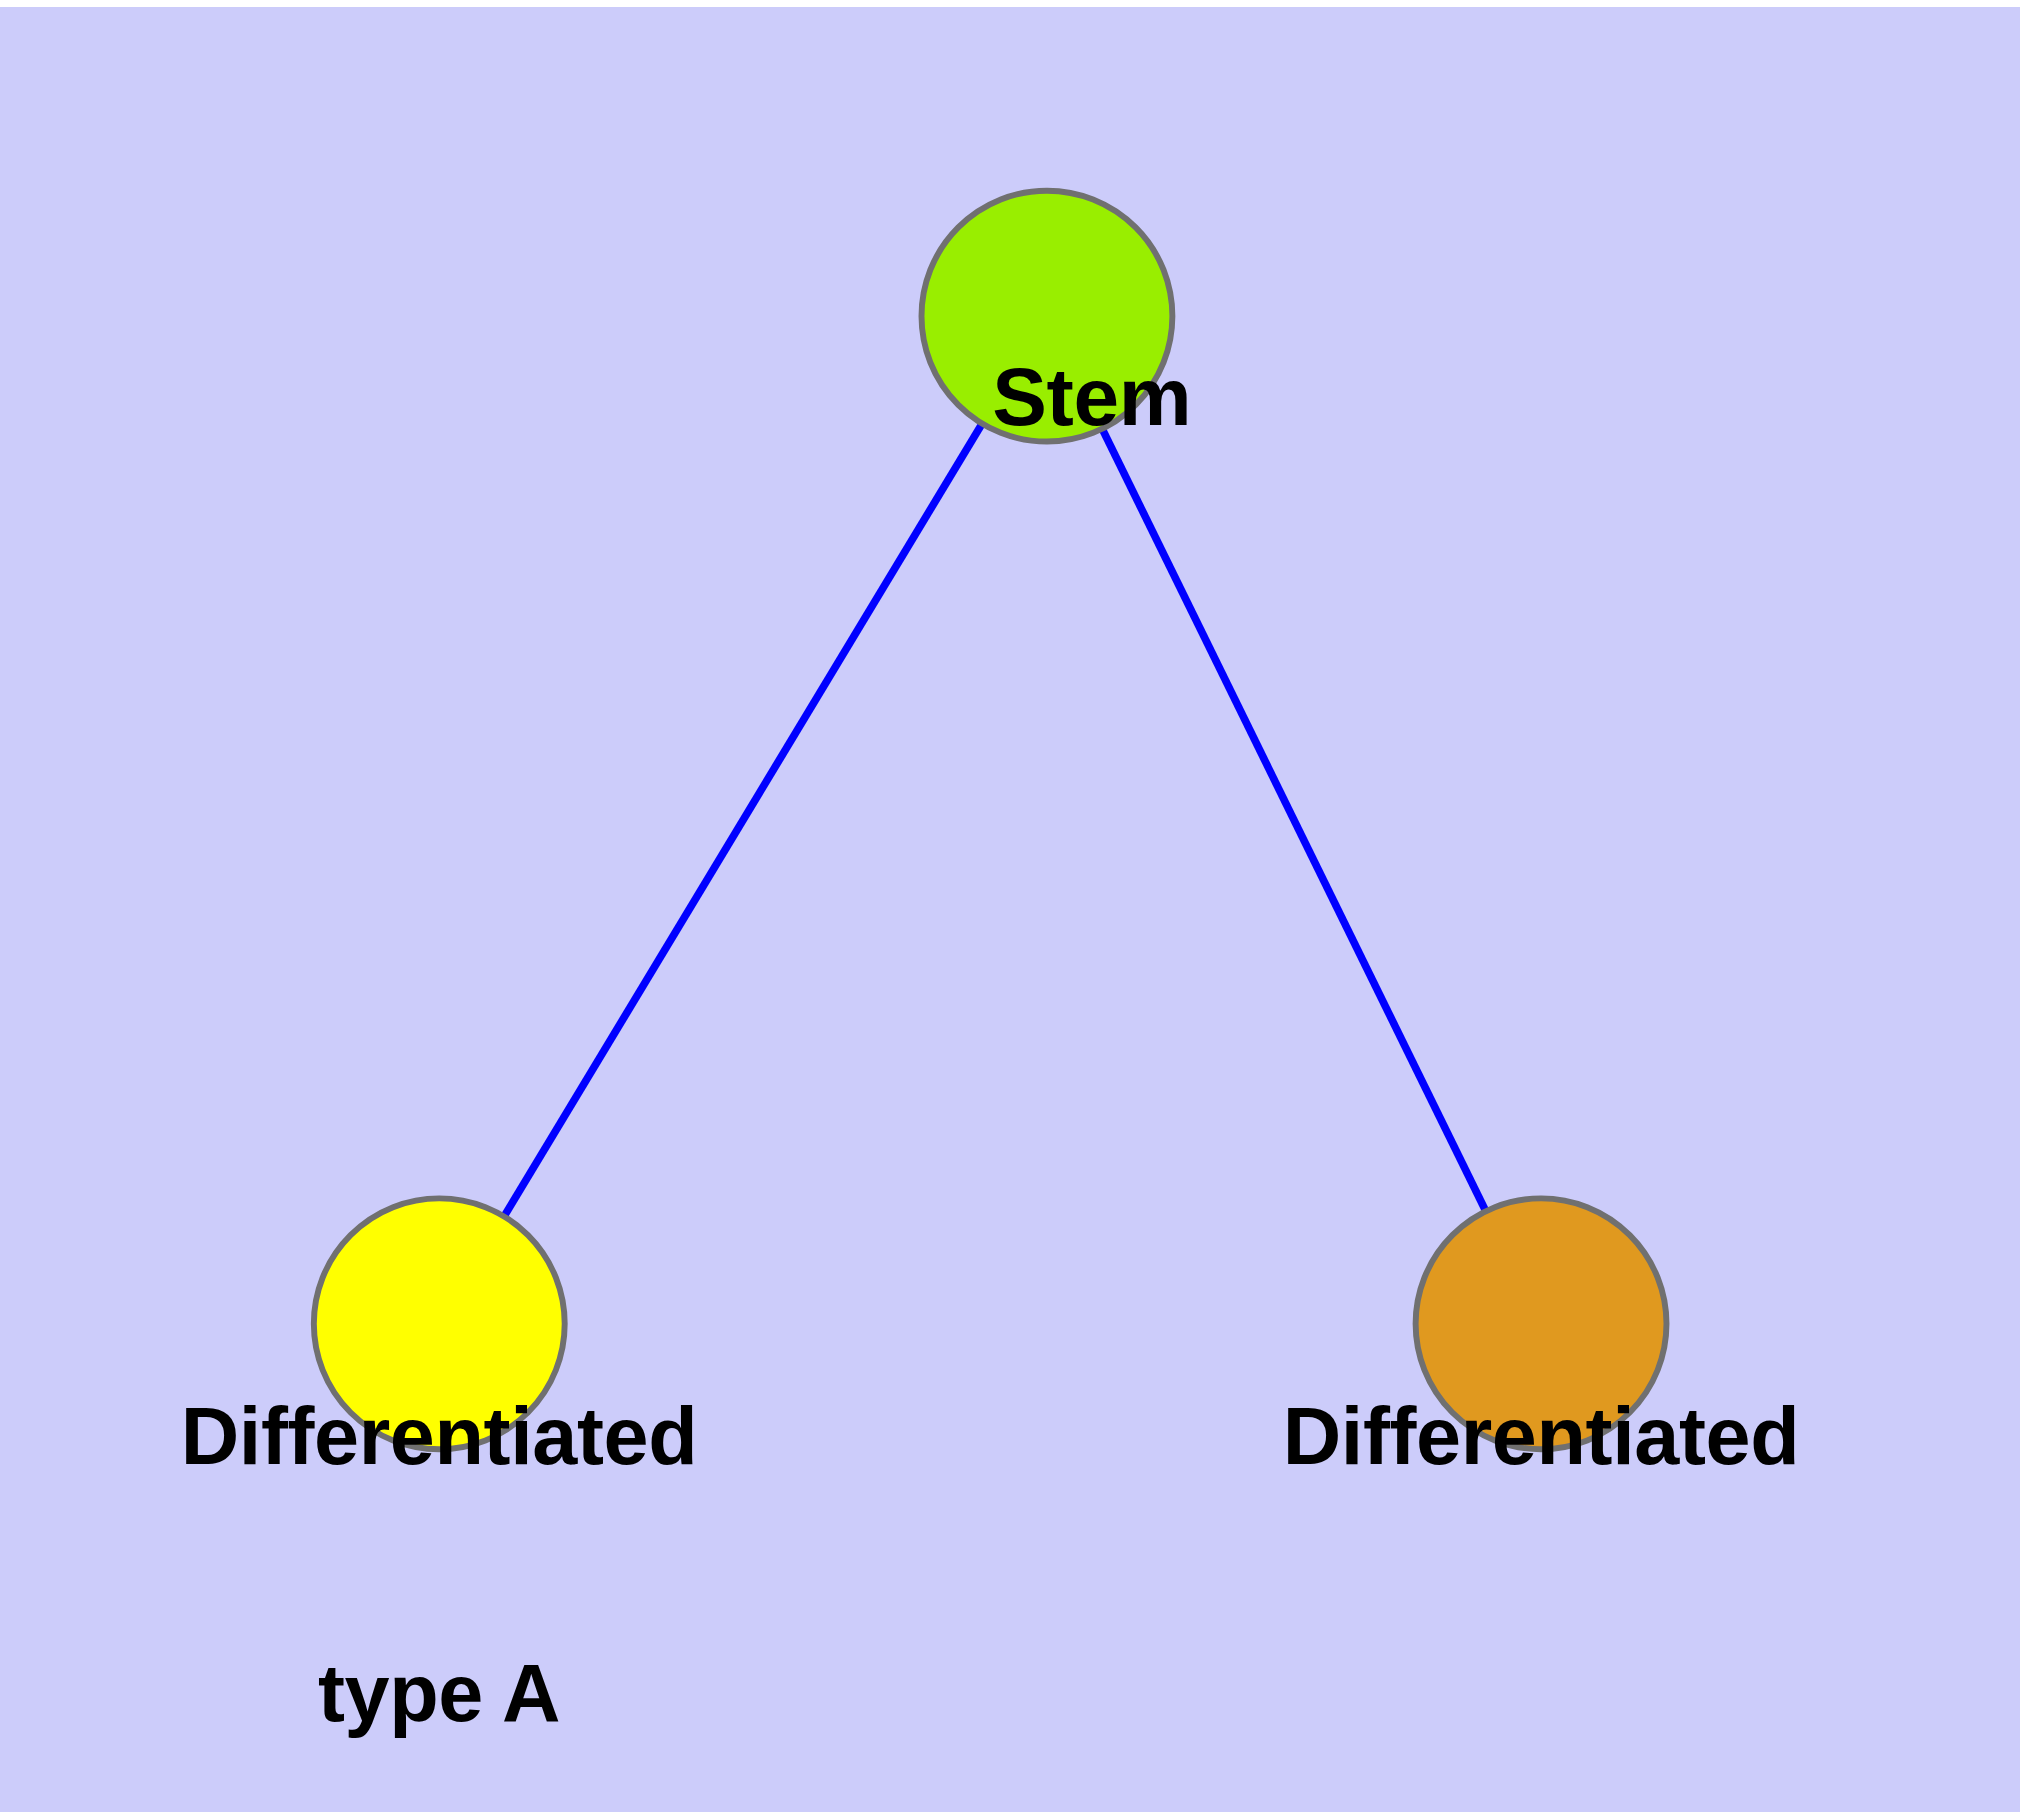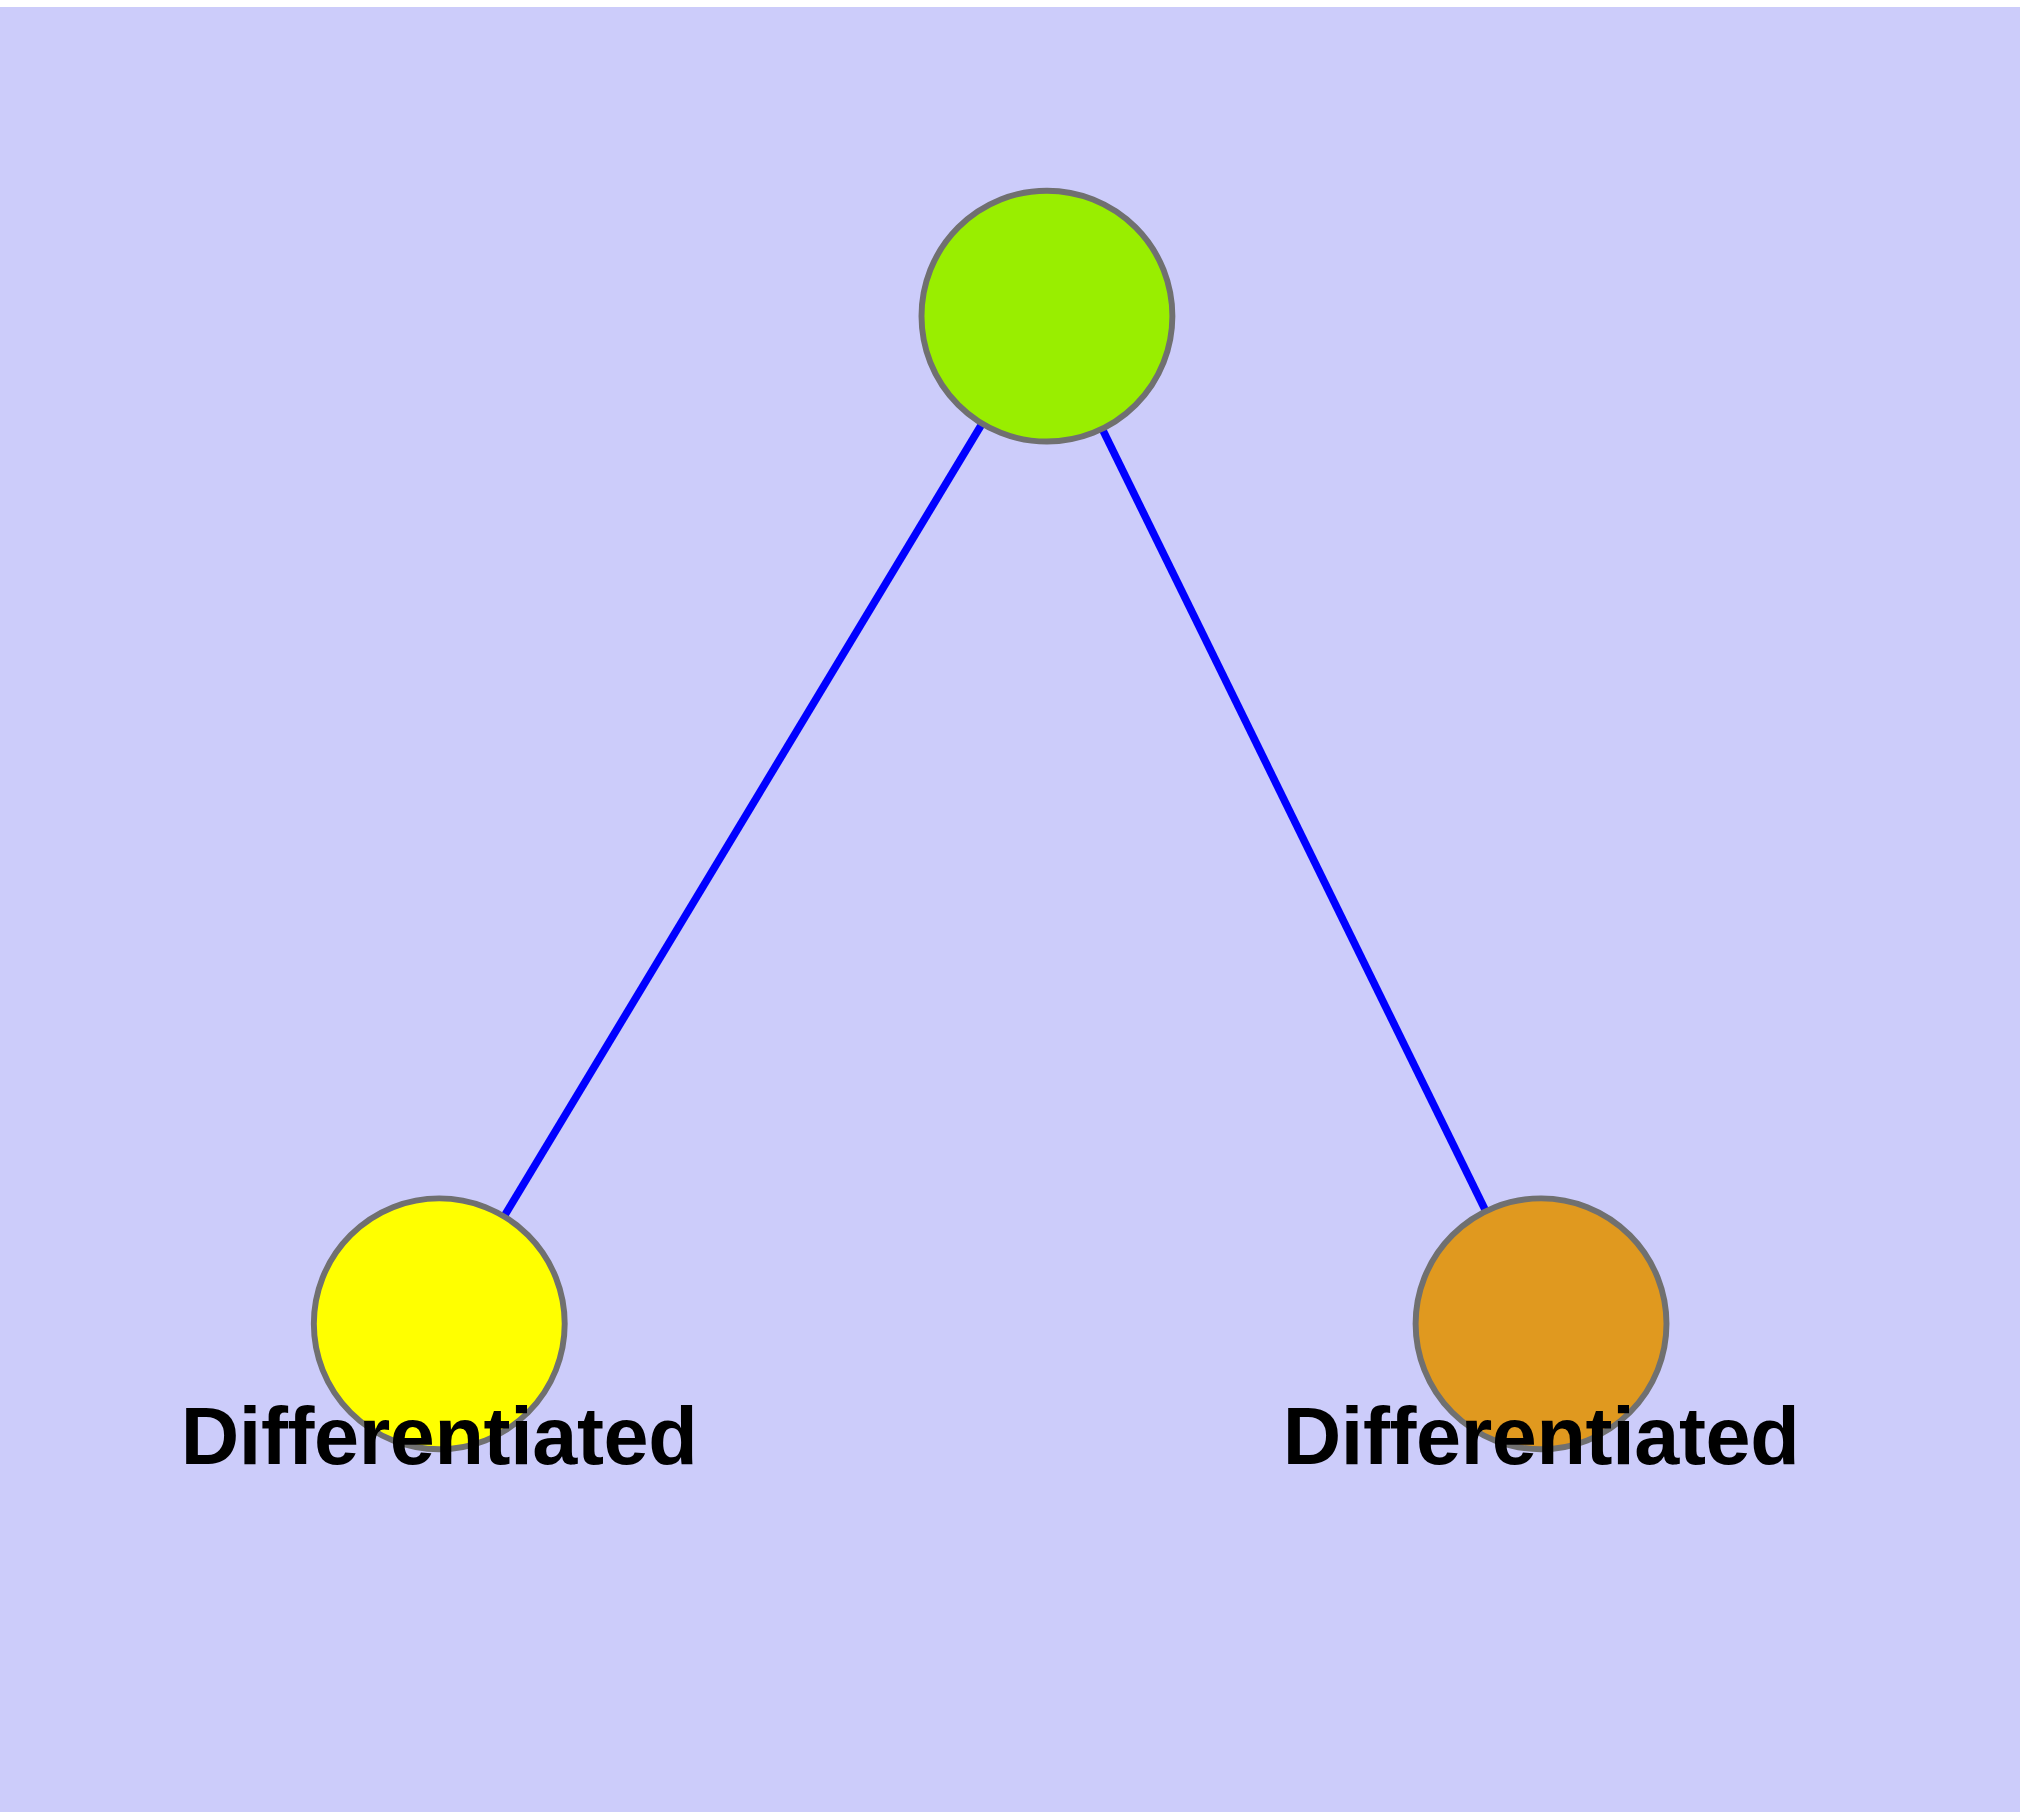--- a/index.html
+++ b/index.html
@@ -64,22 +64,26 @@
       <line x1="1235" y1="373" x2="1818" y2="1562" stroke="#0000ff" stroke-width="9" stroke-linecap="butt"></line>
     </g>
 
     <g>
       <circle cx="1235" cy="373" r="148" fill="#99ee00" stroke="#707070" stroke-width="7"></circle>
       <circle cx="518" cy="1562" r="148" fill="#ffff00" stroke="#707070" stroke-width="7"></circle>
       <circle cx="1818" cy="1562" r="148" fill="#e0991f" stroke="#707070" stroke-width="7"></circle>
     </g>
   </svg>
 
+  <div class="node-label root" style="left:708px; top:267px; width:678px;">
+    <span>Stem</span>
+  </div>
 
   <div class="node-label leaf" style="left:100px; top:1222px; width:678px;">
     <div>Differentiated</div>
+    <div>type A</div>
   </div>
 
   <div class="node-label leaf" style="left:1202px; top:1222px; width:678px;">
     <div>Differentiated</div>
   </div>
 </div>
 
 
 </body></html>

